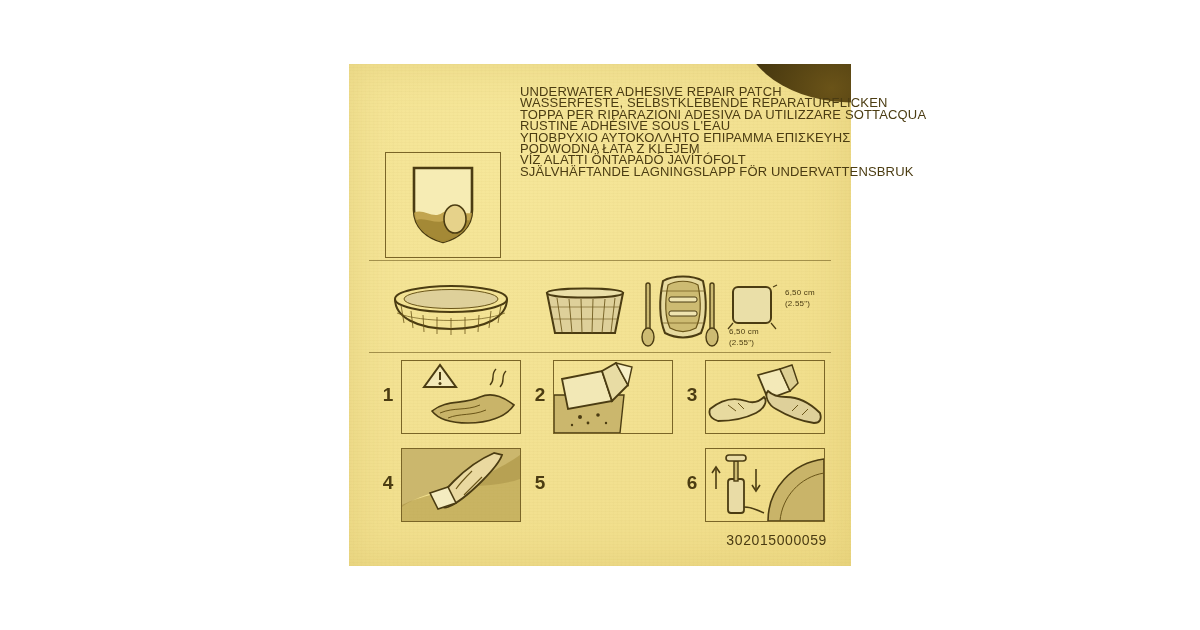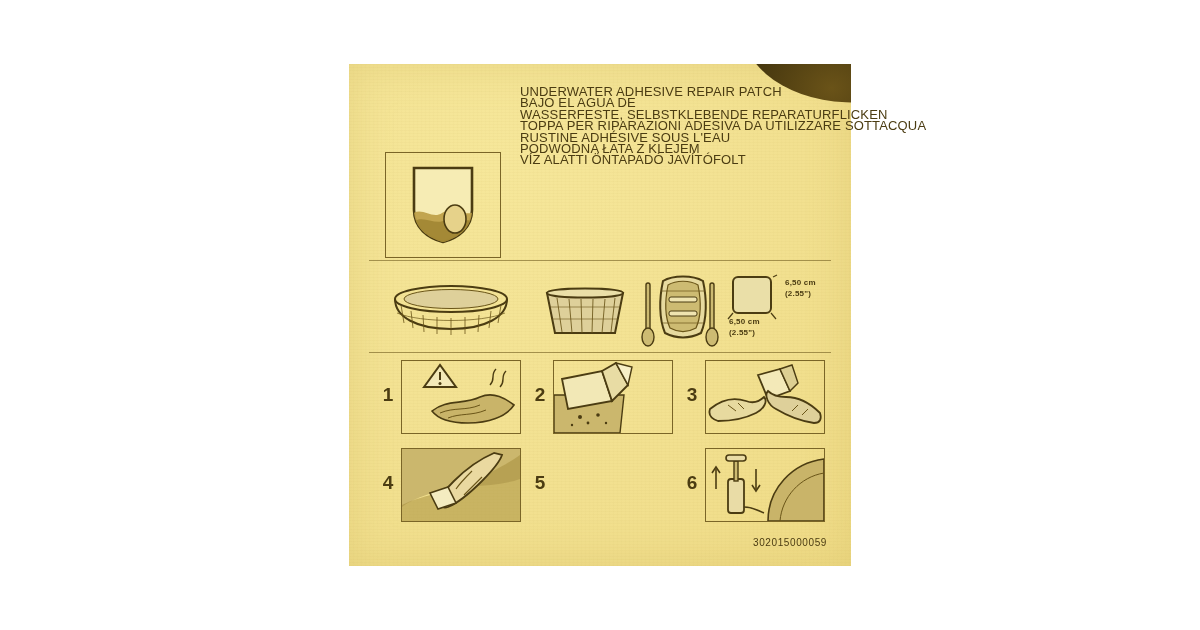--- a/index.html
+++ b/index.html
@@ -112,25 +112,24 @@
     right: 20px;
     height: 84px;
   }
   .app {
     position: absolute;
     top: 0;
   }
   .size-block {
     position: absolute;
     left: 358px;
-    top: 4px;
+    top: 14px;
     width: 120px;
     height: 80px;
     color: #4b3c12;
-    font-weight: bold;
   }
   .size-lbl {
     position: absolute;
     font-size: 8px;
     line-height: 9.5px;
     white-space: nowrap;
     letter-spacing: .2px;
   }
 
   
@@ -164,45 +163,46 @@
     width: 118px;
     height: 72px;
     border: 1px solid #7a6527;
     overflow: hidden;
   }
 
   .code {
     position: absolute;
     right: 24px;
     bottom: 18px;
-    font-size: 10px;
+    font-size: 14px;
     letter-spacing: .6px;
     color: #4b3c12;
     font-family: "Liberation Sans", sans-serif;
   }
 
   svg { display: block; }
 </style>
 </head>
 <body>
 
 <div id="stage">
 
   <div class="label-card">
     <div class="grain"></div>
     <div class="corner-peel"></div>
 
     <div class="titles">
       <div>UNDERWATER ADHESIVE REPAIR PATCH</div>
-      <div>BAJO EL AGUA DE</div>
       <div>WASSERFESTE, SELBSTKLEBENDE REPARATURFLICKEN</div>
       <div>TOPPA PER RIPARAZIONI ADESIVA DA UTILIZZARE SOTTACQUA</div>
       <div>RUSTINE ADHÉSIVE SOUS L'EAU</div>
+      <div>ΥΠΟΒΡΥΧΙΟ ΑΥΤΟΚΟΛΛΗΤΟ ΕΠΙΡΑΜΜΑ ΕΠΙΣΚΕΥΗΣ</div>
       <div>PODWODNA ŁATA Z KLEJEM</div>
       <div>VÍZ ALATTI ÖNTAPADÓ JAVÍTÓFOLT</div>
+      <div>SJÄLVHÄFTANDE LAGNINGSLAPP FÖR UNDERVATTENSBRUK</div>
     </div>
 
     <div class="shield-box">
       <div class="shield-wrap">
         <svg width="70" height="82" viewBox="0 0 70 82">
           <defs>
             <clipPath id="shClip">
               <path d="M6 4 H64 V46 C64 64 50 74 35 78 C20 74 6 64 6 46 Z"></path>
             </clipPath>
           </defs>

